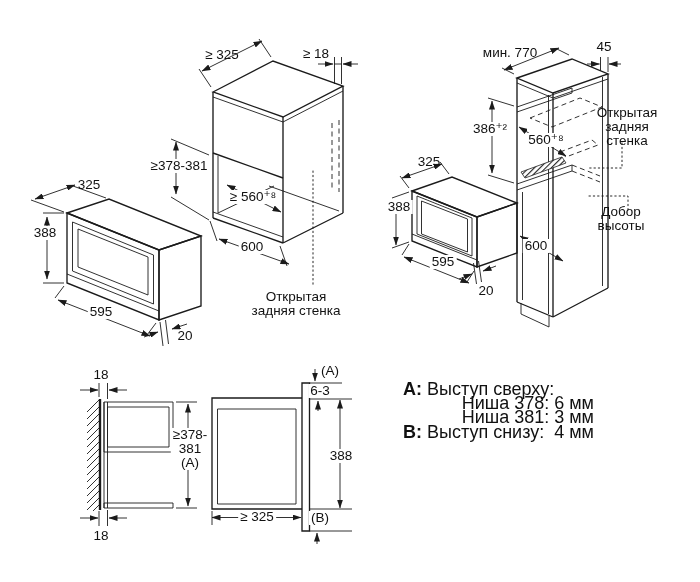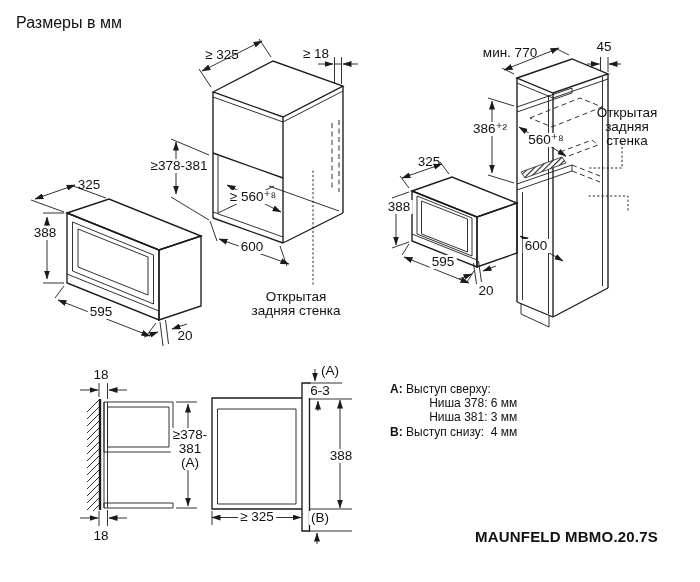--- a/index.html
+++ b/index.html
@@ -8,21 +8,21 @@
   svg{position:absolute;left:0;top:0;}
   .o{stroke:#1b1b1b;stroke-width:1.35;fill:none;stroke-linejoin:miter;}
   .t{stroke:#1b1b1b;stroke-width:0.9;fill:none;}
   .d{stroke:#1b1b1b;stroke-width:0.9;fill:none;stroke-dasharray:5 3.5;}
   .p{stroke:#1b1b1b;stroke-width:0.95;fill:none;stroke-dasharray:1.4 2.9;stroke-linecap:round;}
   .w{stroke:#1b1b1b;stroke-width:2.4;fill:none;}
   .lbl{position:absolute;font-size:13.5px;line-height:1.04;white-space:pre-line;
        transform:translate(-50%,-50%);text-align:center;z-index:3;}
   .bg{background:#fff;padding:0 2px;}
   .title{position:absolute;left:16px;top:14px;font-size:16px;z-index:3;}
-  .legend{position:absolute;font-size:12px;line-height:14.2px;z-index:3;}
+  .legend{position:absolute;font-size:18px;line-height:14.2px;z-index:3;margin-left:13px;}
   .legend .ind{padding-left:17px;text-align:right;}
   .legend b{font-weight:bold;}
   .model{position:absolute;font-size:15px;font-weight:bold;letter-spacing:.2px;z-index:3;}
 </style>
 </head>
 <body>
 
 <div class="page">
 
 <svg width="700" height="582" viewBox="0 0 700 582">
@@ -163,41 +163,41 @@
     <path class="t" d="M309.5,399 L352,399"></path>
     <line class="t" x1="318" y1="411" x2="318" y2="401" marker-end="url(#ae)"></line>
     <line class="t" x1="340" y1="400" x2="340" y2="508" marker-start="url(#as)" marker-end="url(#ae)"></line>
     <path class="t" d="M309.5,509 L352,509 M309.5,531 L352,531"></path>
     <line class="t" x1="317" y1="544" x2="317" y2="533" marker-end="url(#ae)"></line>
     <path class="t" d="M212,511 L212,525"></path>
     <line class="t" x1="212" y1="517.5" x2="301" y2="517.5" marker-start="url(#as)" marker-end="url(#ae)"></line>
   </g>
 </svg>
 
-<div class="title">Размеры в мм</div>
 
 <span class="lbl" style="left:89px;top:185px">325</span>
 <span class="lbl bg" style="left:45px;top:233px">388</span>
 <span class="lbl bg" style="left:101px;top:312px">595</span>
 <span class="lbl" style="left:185px;top:336px">20</span>
 
 <span class="lbl" style="left:222px;top:55px">≥ 325</span>
 <span class="lbl" style="left:316px;top:54px">≥ 18</span>
 <span class="lbl bg" style="left:179px;top:166px">≥378-381</span>
 <span class="lbl bg" style="left:253px;top:197px">≥ 560⁺⁸</span>
 <span class="lbl bg" style="left:252px;top:247px">600</span>
 <span class="lbl" style="left:296px;top:304px">Открытая
 задняя стенка</span>
 
 <span class="lbl" style="left:510px;top:53px">мин. 770</span>
 <span class="lbl" style="left:604px;top:47px">45</span>
 <span class="lbl bg" style="left:490px;top:129px">386⁺²</span>
 <span class="lbl bg" style="left:546px;top:140px">560⁺⁸</span>
 <span class="lbl" style="left:627px;top:127px">Открытая
 задняя стенка</span>
+<span class="lbl" style="left:621px;top:219px">Добор высоты</span>
 <span class="lbl bg" style="left:536px;top:246px">600</span>
 <span class="lbl" style="left:429px;top:162px">325</span>
 <span class="lbl bg" style="left:399px;top:207px">388</span>
 <span class="lbl bg" style="left:443px;top:262px">595</span>
 <span class="lbl" style="left:486px;top:291px">20</span>
 
 <span class="lbl" style="left:101px;top:375px">18</span>
 <span class="lbl" style="left:101px;top:536px">18</span>
 <span class="lbl bg" style="left:190px;top:449px">≥378-
 381
@@ -208,15 +208,14 @@
 <span class="lbl bg" style="left:257px;top:517px">≥ 325</span>
 <span class="lbl bg" style="left:320px;top:518px">(B)</span>
 
 <div class="legend" style="left:390px;top:382px">
   <div><b>A:</b> <span>Выступ сверху:</span></div>
   <div class="ind">Ниша 378: 6 мм</div>
   <div class="ind">Ниша 381: 3 мм</div>
   <div><b>B:</b> <span>Выступ снизу:</span>&nbsp;&nbsp;<span>4 мм</span></div>
 </div>
 
-<div class="model" style="left:475px;top:528px">MAUNFELD MBMO.20.7S</div>
 
 </div>
 
 </body></html>

